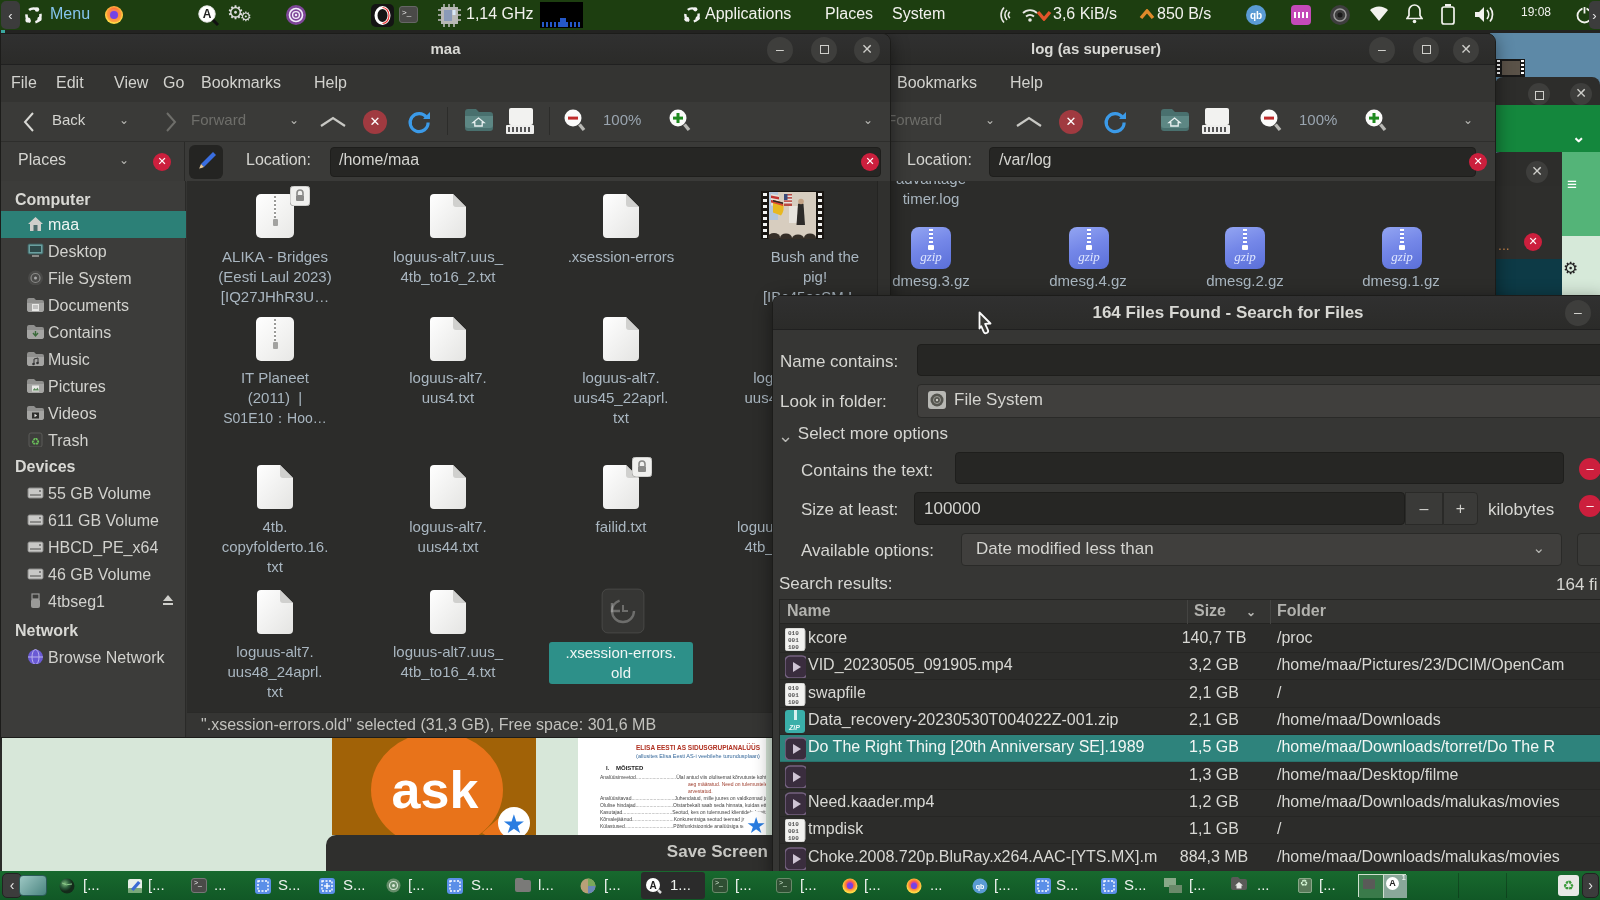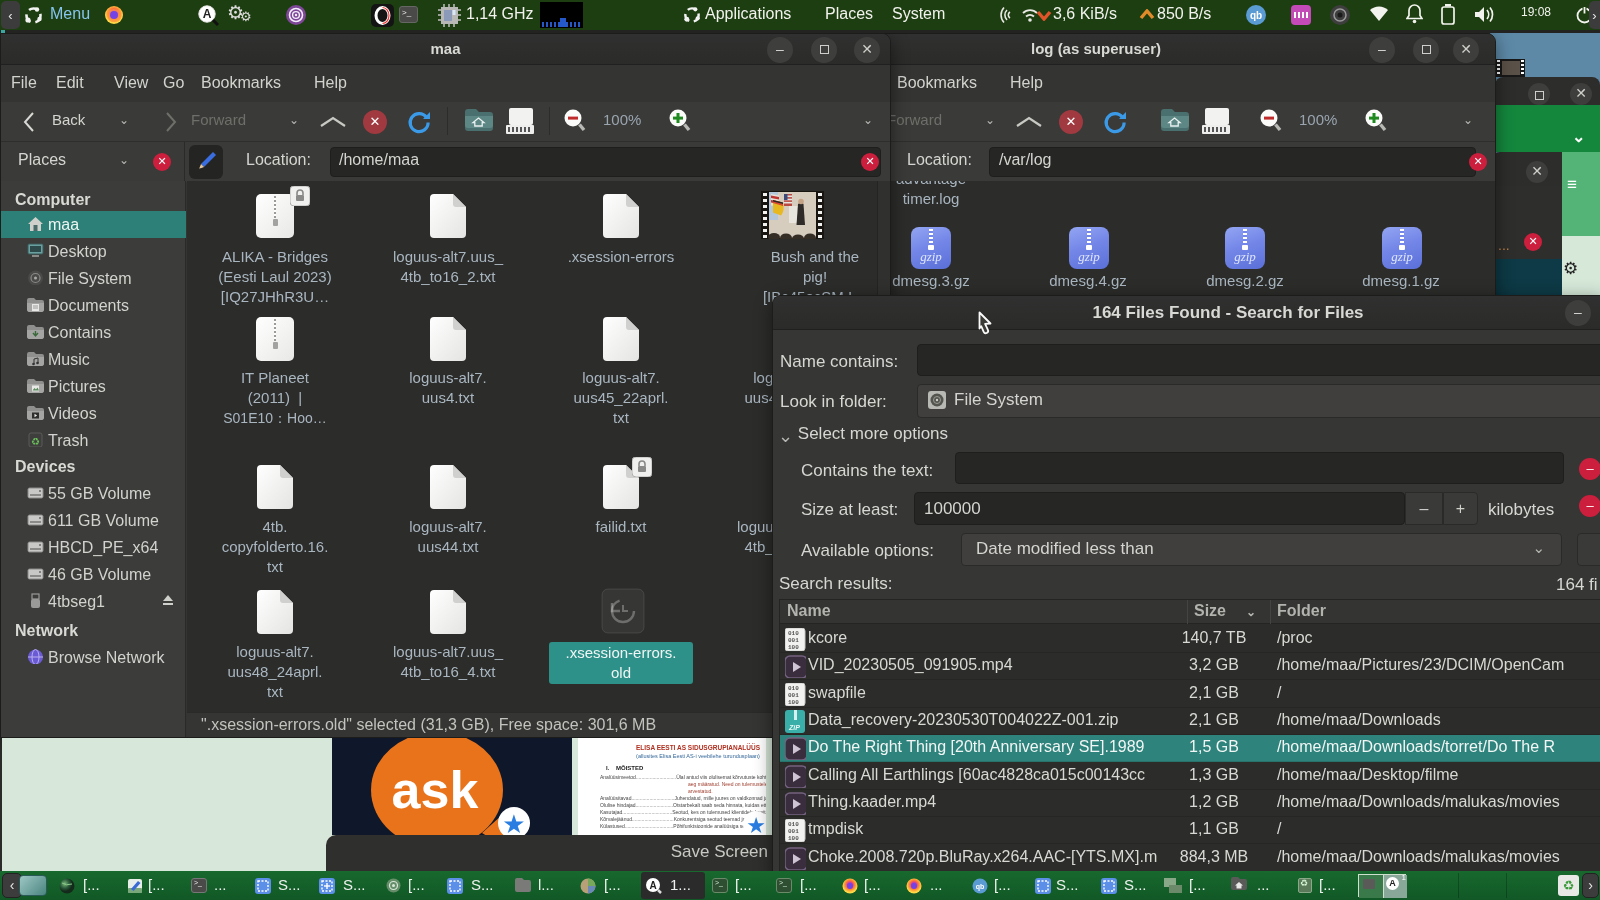--- a/index.html
+++ b/index.html
@@ -469,21 +469,21 @@
   <div class="flabel" style="left:181px;top:461px;width:160px">loguus-alt7.uus_<br>4tb_to16_4.txt</div>
   <div class="flabel" style="left:362px;top:461px;width:144px;background:#2d9089;color:#f0f6f4;border-radius:3px;padding:1px 0">.xsession-errors.<br>old</div>
  </div>
 
  <div class="abs" style="left:186px;top:678px;width:704px;height:26px;background:#353533;border-top:1px solid #2a2a28">
   <span style="position:absolute;left:14px;top:3px;font-size:16px;color:#c2c2be">".xsession-errors.old" selected (31,3 GB), Free space: 301,6 MB</span>
  </div>
 </div>
 
 <div class="abs" style="left:2px;top:738px;width:770px;height:133px;background:#d7e7d9"></div>
-<div class="abs" style="left:332px;top:738px;width:240px;height:97px;background:#0f172a;overflow:hidden">
+<div class="abs" style="left:332px;top:738px;width:204px;height:97px;background:#a16207;overflow:hidden">
  <svg width="216" height="97">
       <path d="M108 -28 m-68 0 a68 68 0 1 0 136 0" transform="translate(0,60)" fill="none"></path>
       <ellipse cx="105" cy="52" rx="66" ry="58" fill="#e8731a"></ellipse>
       <path d="M150 95 l26 16 -6 -34 z" fill="#e8731a"></path>
       <text x="103" y="70" text-anchor="middle" font-family="Liberation Sans" font-weight="bold" font-size="52" fill="#fff">ask</text>
       <circle cx="182" cy="85" r="16" fill="#fff"></circle>
       <text x="182" y="95" text-anchor="middle" font-size="26" fill="#2a7de1">★</text>
     </svg>
 </div>
 <div class="abs" style="left:578px;top:738px;width:188px;height:97px;background:#fff;overflow:hidden">
@@ -499,21 +499,21 @@
    <text x="22" y="69">Olulise hindajad...........................Otstarbekalt saab seda hinnata, kuidas ettevõte</text>
    <text x="22" y="76">Kasutajad....................................Seotud, kes on tulemused klientidele huvitatud.</text>
    <text x="22" y="83">Kõrvalejäänud..............................Konkurentsiga seotud teemad ja muud materjalid</text>
    <text x="22" y="90">Külastused...................................Põhifunktsioonide analüüsiga seotud isikud.</text>
   </g>
   <circle cx="178" cy="86" r="13" fill="#fff"></circle>
       <text x="178" y="95" text-anchor="middle" font-size="22" fill="#2a7de1">★</text>
  </svg>
 </div>
 <div class="abs" style="left:326px;top:835px;width:446px;height:36px;background:#2f2f2d;border-radius:10px 0 0 0">
- <span style="position:absolute;right:4px;top:7px;font-size:17px;font-weight:normal;color:#c8c8c4">Save Screen</span>
+ <span style="position:absolute;right:4px;top:7px;font-size:17px;font-weight:bold;color:#c8c8c4">Save Screen</span>
 </div>
 
 <div class="win" id="dlg" style="left:772px;top:295px;width:832px;height:585px;border-radius:9px 0 0 0;background:#363634">
  <div class="tbar" style="border-radius:8px 0 0 0;height:34px">
       <div class="t" style="top:7px;left:40px;font-size:17px">164 Files Found - Search for Files</div>
   <div class="wbtn" style="right:12px;top:4px">–</div>
  </div>
  <div class="abs" style="left:7px;top:56px"><label>Name contains:</label></div>
  <div class="abs input" style="left:144px;top:48px;width:688px;height:32px"></div>
  <div class="abs" style="left:7px;top:96px"><label>Look in folder:</label></div>
@@ -611,29 +611,28 @@
           <use href="#icvid"></use>
         </svg>
         <span class="rname" style="color:#f2f6f4">Do The Right Thing [20th Anniversary SE].1989</span>
         <span class="rsize" style="color:#f2f6f4">1,5 GB</span>
         <span class="rfold" style="color:#f2f6f4">/home/maa/Downloads/torret/Do The R</span>
       </div>
   <div class="rrow" style="top:163px">
         <svg class="ric">
           <use href="#icvid"></use>
         </svg>
-        <span class="rname">Calling All Earthlings [60ac4828ca015c00143cc</span>
         <span class="rsize">1,3 GB</span>
         <span class="rfold">/home/maa/Desktop/filme</span>
       </div>
   <div class="rrow" style="top:190px">
         <svg class="ric">
           <use href="#icvid"></use>
         </svg>
-        <span class="rname">Thing.kaader.mp4</span>
+        <span class="rname">Need.kaader.mp4</span>
         <span class="rsize">1,2 GB</span>
         <span class="rfold">/home/maa/Downloads/malukas/movies</span>
       </div>
   <div class="rrow" style="top:217px">
         <svg class="ric">
           <use href="#icbin"></use>
         </svg>
         <span class="rname">tmpdisk</span>
         <span class="rsize">1,1 GB</span>
         <span class="rfold">/</span>

